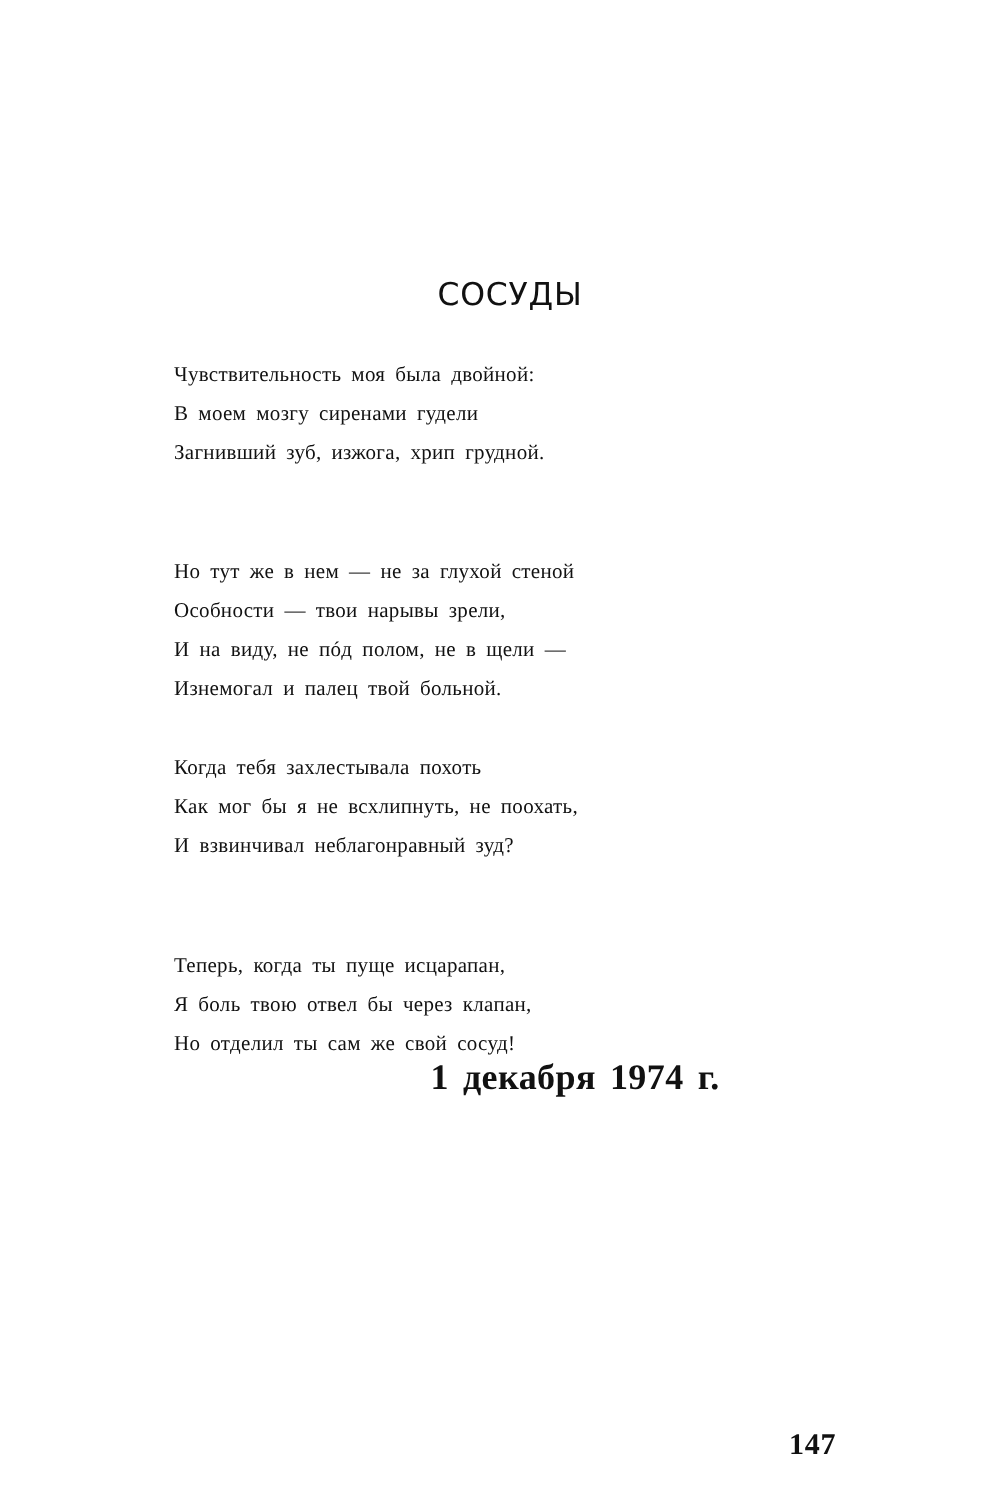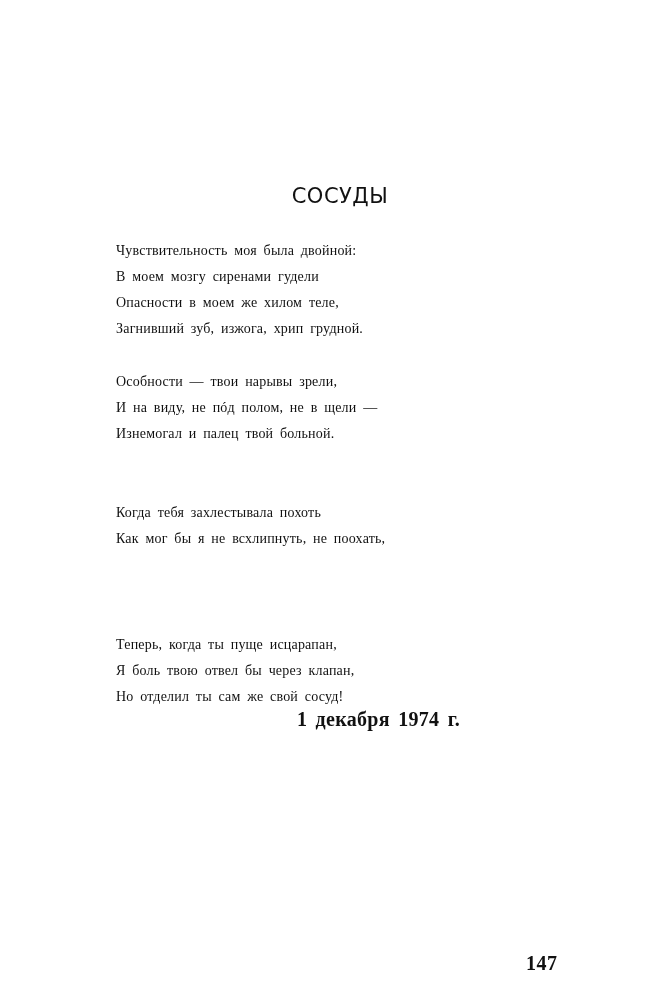--- a/index.html
+++ b/index.html
@@ -48,22 +48,22 @@
       word-spacing: 3px;
       letter-spacing: 0.2px;
     }
     .s1 { top: 238px; }
     .s2 { top: 369px; }
     .s3 { top: 500px; }
     .s4 { top: 632px; }
     .date {
       position: absolute;
       top: 706px;
-      left: 297px;
-      font-size: 20px;
+      left: 287px;
+      font-size: 24px;
       line-height: 26px;
       font-weight: bold;
       word-spacing: 3px;
       letter-spacing: 0.3px;
       white-space: nowrap;
     }
     .page-number {
       position: absolute;
       top: 952px;
       left: 526px;
@@ -75,33 +75,34 @@
 </head>
 <body>
 
 <div class="page">
 
   <div class="title">СОСУДЫ</div>
 
   <div class="stanza s1">
     <div class="line">Чувствительность моя была двойной:</div>
     <div class="line">В моем мозгу сиренами гудели</div>
-    <div class="line">Опасности в моем же хилом теле,</div>
     <div class="line">Загнивший зуб, изжога, хрип грудной.</div>
   </div>
 
   <div class="stanza s2">
+    <div class="line">Но тут же в нем — не за глухой стеной</div>
     <div class="line">Особности — твои нарывы зрели,</div>
     <div class="line">И на виду, не пóд полом, не в щели —</div>
     <div class="line">Изнемогал и палец твой больной.</div>
   </div>
 
   <div class="stanza s3">
     <div class="line">Когда тебя захлестывала похоть</div>
     <div class="line">Как мог бы я не всхлипнуть, не поохать,</div>
+    <div class="line">И взвинчивал неблагонравный зуд?</div>
   </div>
 
   <div class="stanza s4">
     <div class="line">Теперь, когда ты пуще исцарапан,</div>
     <div class="line">Я боль твою отвел бы через клапан,</div>
     <div class="line">Но отделил ты сам же свой сосуд!</div>
   </div>
 
   <div class="date">1 декабря 1974 г.</div>
 

